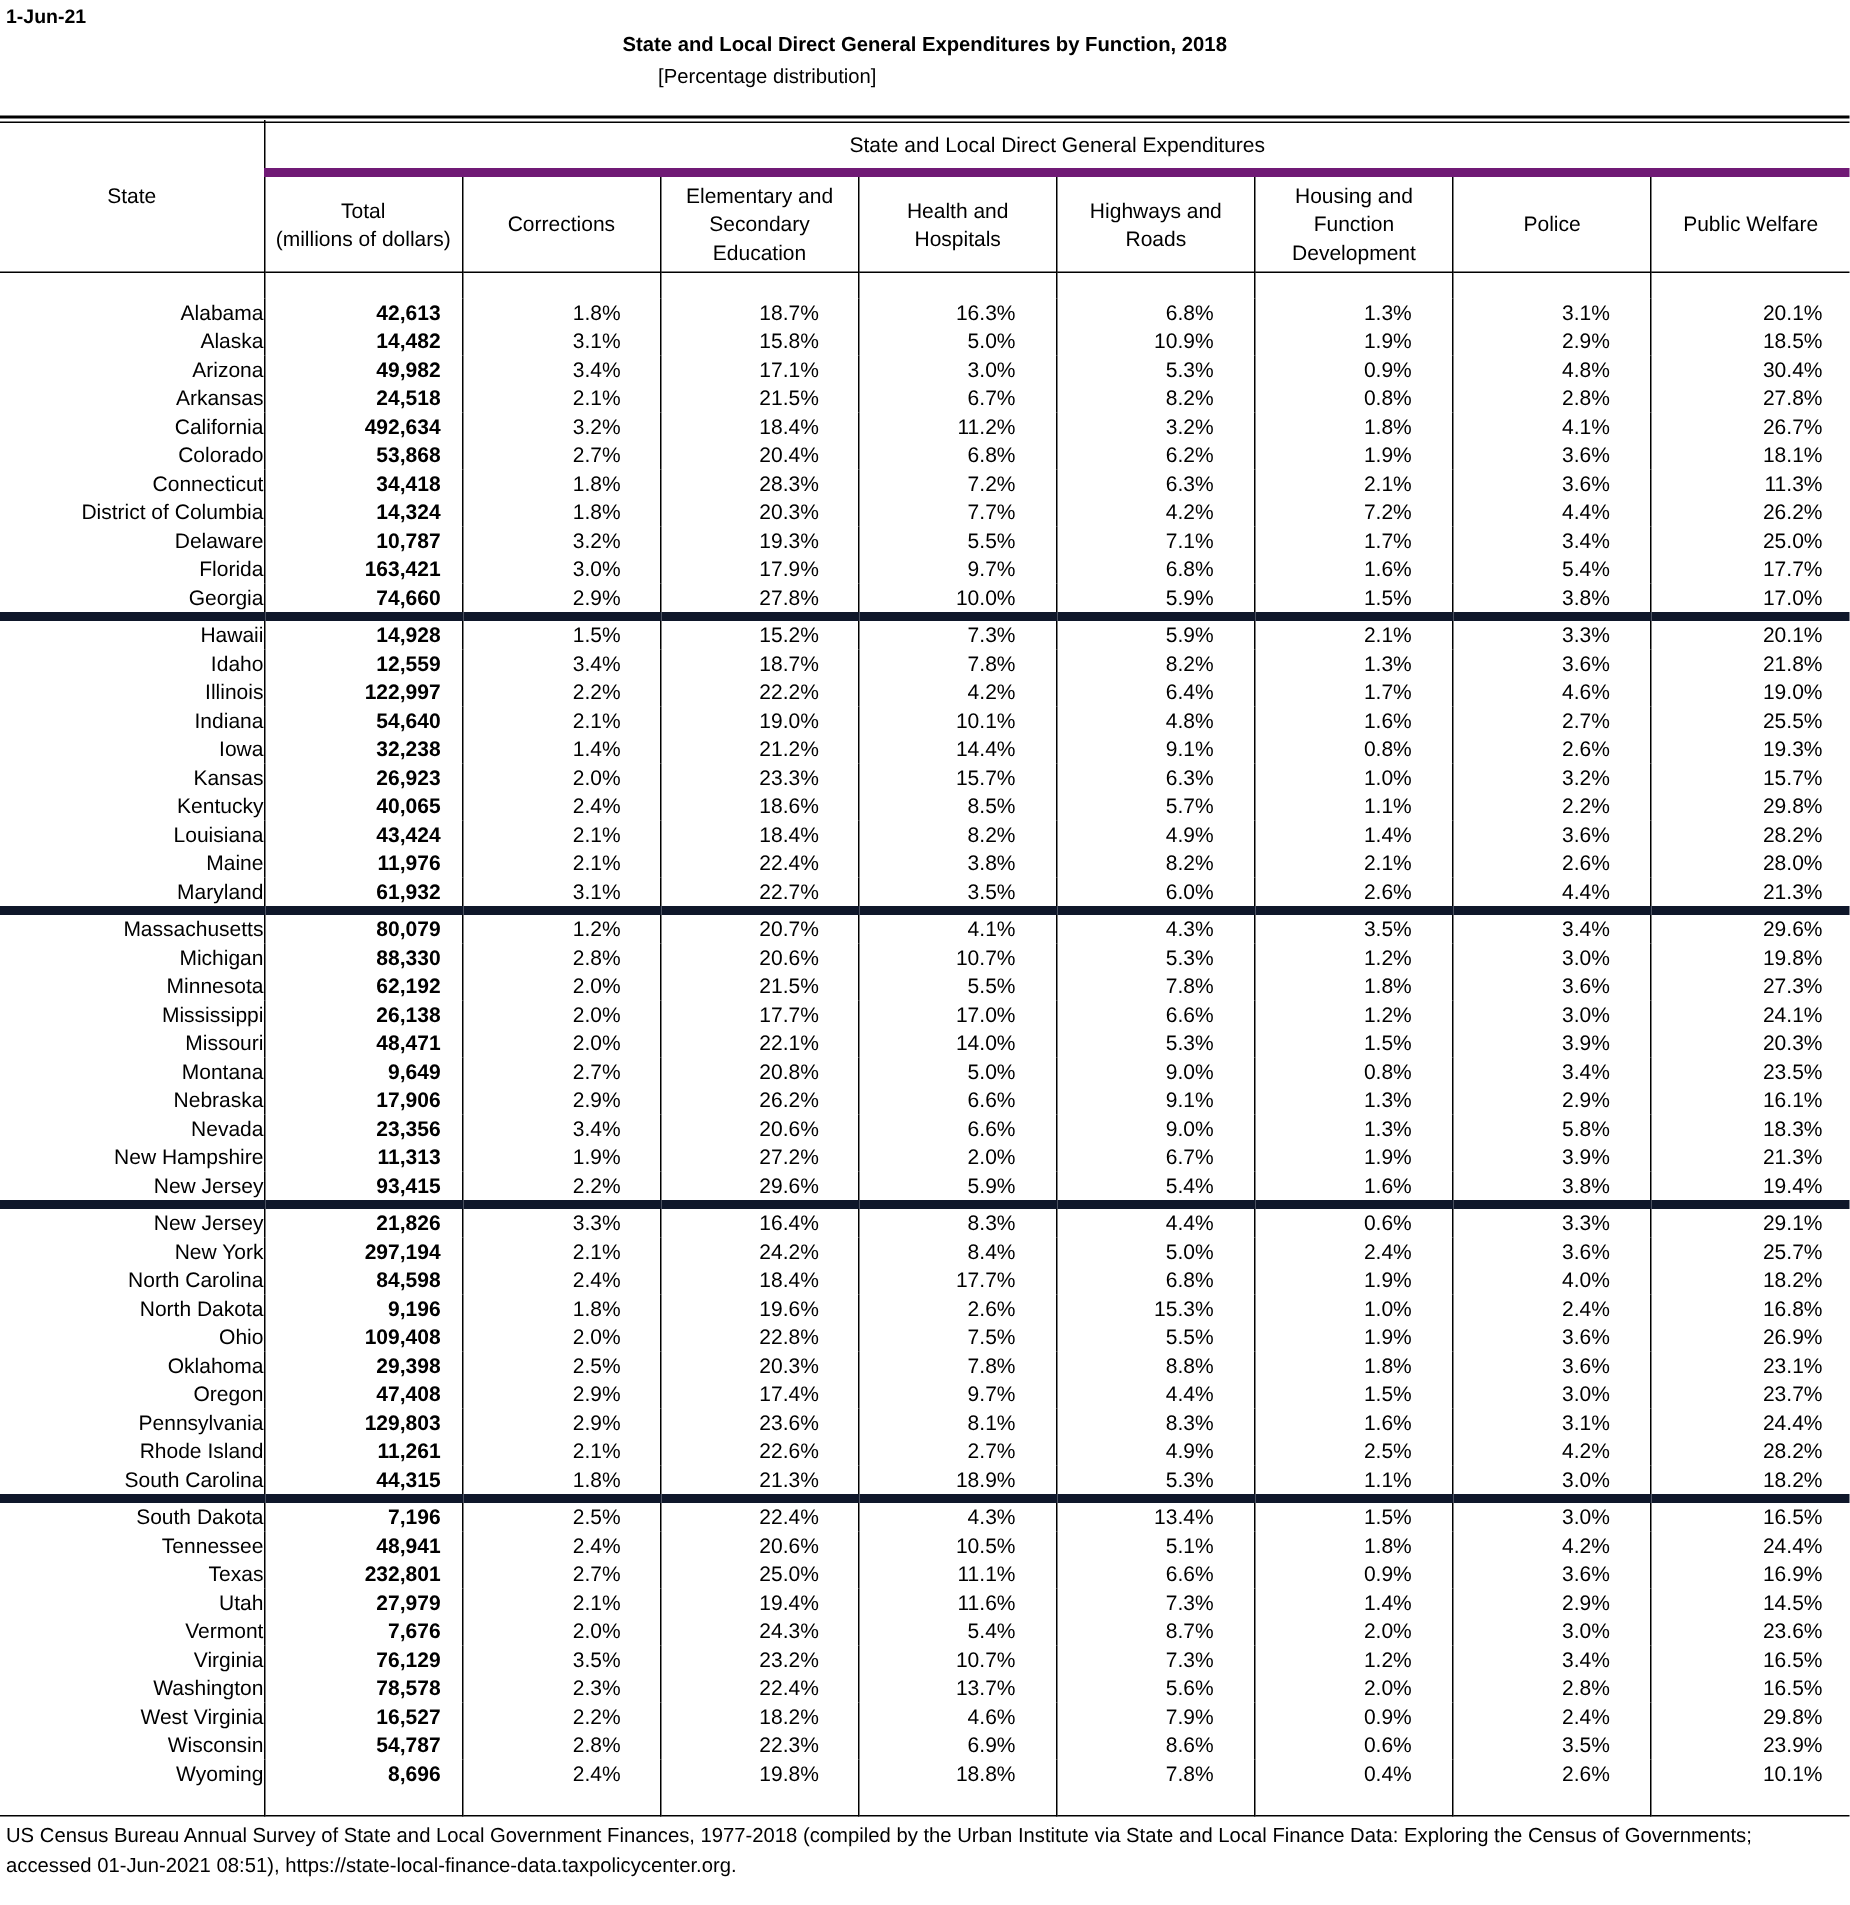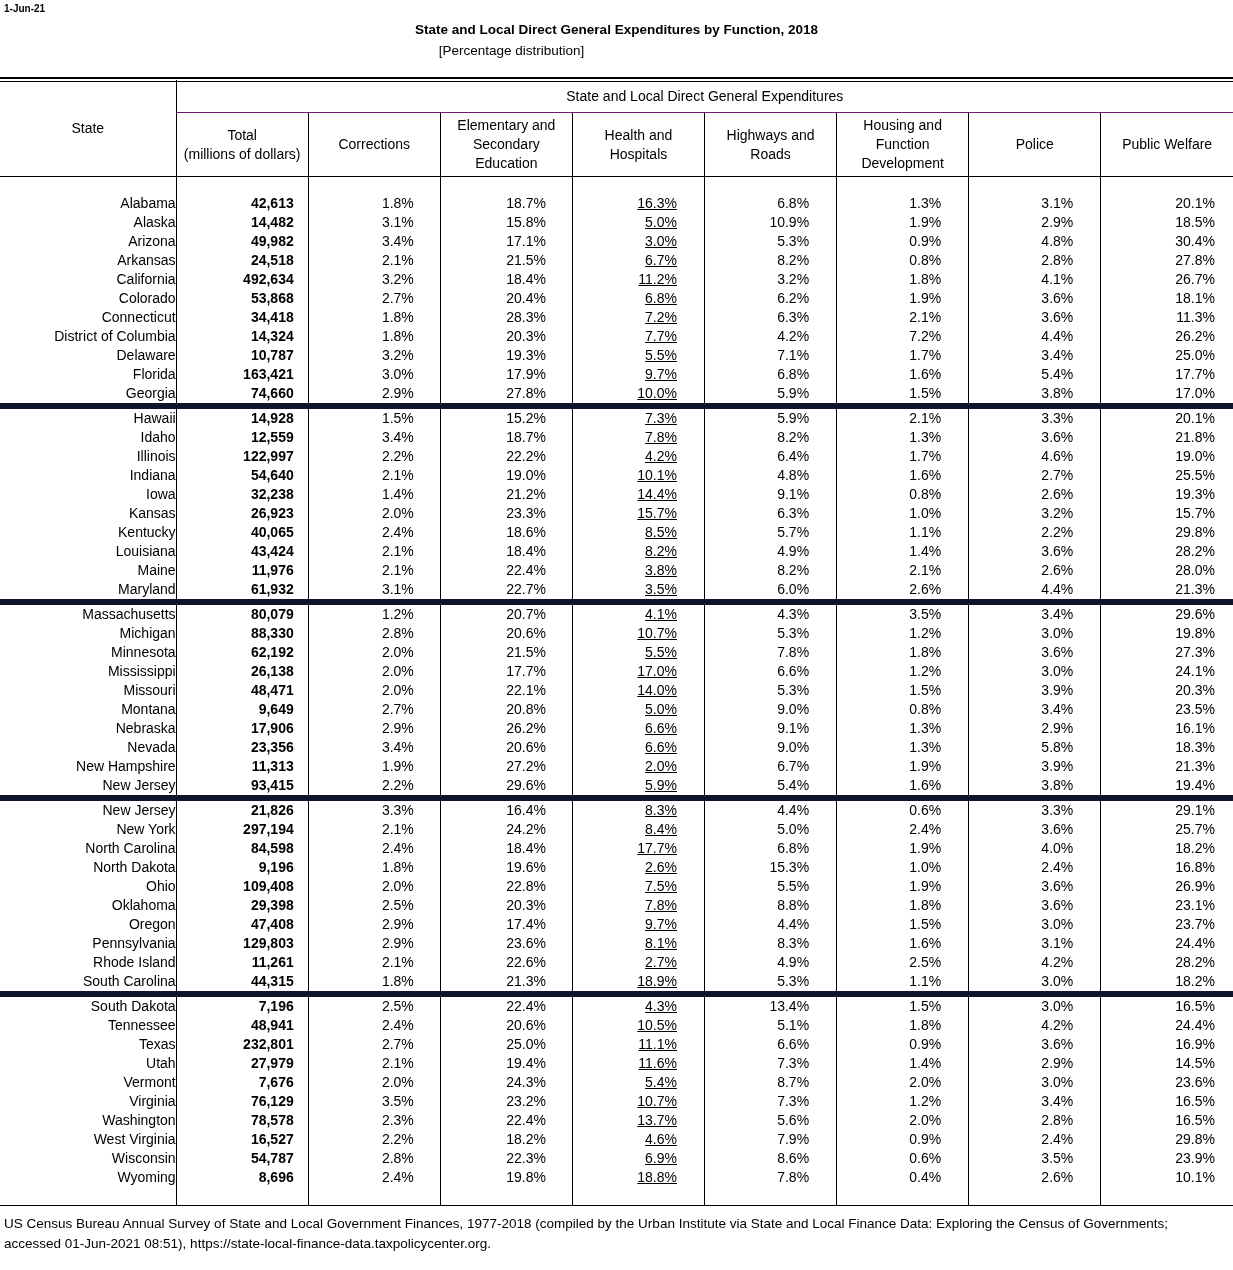--- a/index.html
+++ b/index.html
@@ -1,43 +1,43 @@
 <!DOCTYPE html>
 <html><head>
 <meta charset="utf-8">
 <style>
   html, body { margin: 0; padding: 0; background: #ffffff; }
   body {
     width: 1233px; height: 1270px; position: relative; overflow: hidden;
     font-family: "Liberation Sans", sans-serif; color: #000;
   }
-  .date { position: absolute; left: 4px; top: 3px; font-size: 10px; font-weight: bold; }
+  .date { position: absolute; left: 4px; top: 3px; font-size: 13px; font-weight: bold; }
   .title { position: absolute; left: 0; width: 1233px; top: 22px; text-align: center; font-size: 13.5px; font-weight: bold; }
   .subtitle { position: absolute; left: 0; width: 1023px; top: 43px; text-align: center; font-size: 13.5px; }
   .rule-double { position: absolute; left: 0; width: 1233px; top: 77px; height: 2px; border-top: 2px solid #000; border-bottom: 1px solid #000; }
   table.grid {
     position: absolute; left: 0; top: 80px; width: 1233px;
     border-collapse: collapse; table-layout: fixed; font-size: 14px;
   }
   table.grid col.c0 { width: 176px; }
   table.grid col.c1 { width: 132px; }
   table.grid col.cx { width: 132px; }
   table.grid th { font-weight: normal; text-align: center; vertical-align: middle; line-height: 19px; padding: 0; }
   th.state-head { border-right: 1px solid #000; border-bottom: 1px solid #000; }
-  th.group-head { height: 32px; border-bottom: 1px solid #701a75; }
+  th.group-head { height: 32px; border-bottom: 6px solid #701a75; }
   th.col-head { height: 63px; border-right: 1px solid #000; border-bottom: 1px solid #000; }
   th.col-head:last-child { border-right: none; }
   td { padding: 0; height: 19px; line-height: 19px; white-space: nowrap; border-right: 1px solid #000; }
   td:last-child { border-right: none; }
   td.state { padding-left: 27px; text-align: right; }
   td.num { text-align: right; padding-right: 13px; }
   td.total { padding-right: 14px; font-weight: bold; }
   td.pct-c { padding-right: 26px; }
   td.pct-e { padding-right: 26px; }
-  td.pct-h { padding-right: 27px; text-decoration: underline; }
+  td.pct-h { padding-right: 27px; }
   td.pct-r { padding-right: 27px; }
   td.pct-hc { padding-right: 27px; }
   td.pct-p { padding-right: 27px; }
   td.pct-w { padding-right: 18px; }
   tr.spacer td { height: 17px; }
   tr.group-end td { border-bottom: 6px solid #0f172a; }
   tr.last-spacer td { height: 18px; border-bottom: 1px solid #000; }
   .source {
     position: absolute; left: 4px; top: 1214px; width: 1200px;
     font-size: 13.5px; line-height: 20px;

